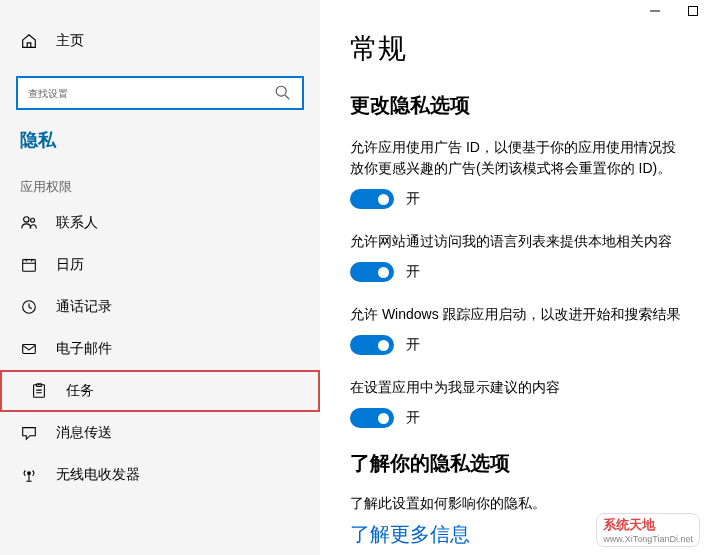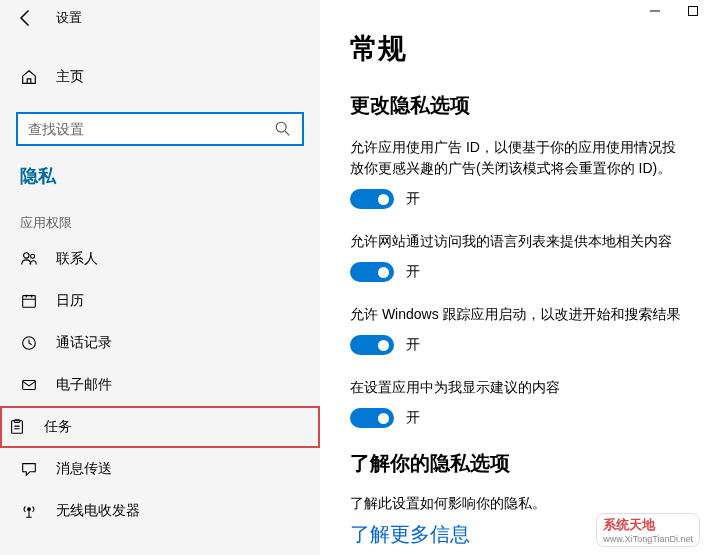--- a/index.html
+++ b/index.html
@@ -8,34 +8,34 @@
     .sidebar { width: 320px; height: 100%; background: #f5f5f5; overflow-y: auto; }
     .header-row { display: flex; align-items: center; padding: 8px 16px; gap: 20px; }
     .back-btn { width: 20px; height: 20px; display: flex; align-items: center; justify-content: center; cursor: pointer; }
     .header-title { font-size: 13px; color: #000; }
     
     .home-row { display: flex; align-items: center; padding: 12px 20px; gap: 18px; margin-top: 20px; }
     .home-row svg { width: 18px; height: 18px; }
     .home-label { font-size: 14px; color: #000; }
     
     .search-box { margin: 14px 16px 0 16px; border: 2px solid #0078d4; background: #fff; display: flex; align-items: center; padding: 6px 10px; }
-    .search-input { flex: 1; border: none; outline: none; font-size: 14px; background: transparent; }
+    .search-input { flex: 1; border: none; outline: none; font-size: 10px; background: transparent; }
     .search-input::placeholder { color: #666; }
     .search-icon { width: 18px; height: 18px; }
     
     .section-title { padding: 18px 20px 8px 20px; font-size: 18px; color: #0369a1; font-weight: 600; }
     .subsection-title { padding: 18px 20px 6px 20px; font-size: 13px; color: #666; }
     
     .nav-item { display: flex; align-items: center; padding: 12px 20px; gap: 18px; cursor: pointer; }
     .nav-item svg { width: 18px; height: 18px; flex-shrink: 0; }
     .nav-label { font-size: 14px; color: #000; }
-    .nav-item.highlighted { border: 2px solid #d44a4a; padding: 10px 6px; }
+    .nav-item.highlighted { border: 2px solid #d44a4a; padding: 10px 28px; }
     
     .content { flex: 1; padding: 30px 24px 12px 30px; overflow-y: auto; }
-    .content h1 { font-size: 28px; font-weight: 700; margin-bottom: 24px; }
+    .content h1 { font-size: 28px; font-weight: 400; margin-bottom: 24px; }
     .content h2 { font-size: 20px; font-weight: 600; margin-bottom: 18px; margin-top: 10px; }
     .option-block { margin-bottom: 22px; }
     .option-desc { font-size: 14px; color: #000; line-height: 1.5; margin-bottom: 10px; }
     .toggle-row { display: flex; align-items: center; gap: 12px; }
     .toggle { width: 44px; height: 20px; background: #0078d4; border-radius: 10px; position: relative; cursor: pointer; }
     .toggle::after { content: ''; position: absolute; width: 11px; height: 11px; background: #fff; border-radius: 50%; top: 4.5px; right: 5px; }
     .toggle-label { font-size: 14px; }
     .link { color: #0066cc; font-size: 20px; cursor: pointer; display: block; margin-top: 8px; }
     .footer-text { font-size: 14px; color: #000; margin-top: 12px; }
     
@@ -43,28 +43,20 @@
     .window-controls div { width: 14px; height: 14px; display: flex; align-items: center; justify-content: center; cursor: pointer; }
     
     .watermark { position: absolute; bottom: 8px; right: 8px; font-size: 11px; color: #999; background: rgba(255,255,255,0.7); padding: 2px 6px; border: 1px solid #ddd; border-radius: 8px; }
     .watermark .wm-t { color: #d44; font-weight: bold; font-size: 13px; }
     .watermark .wm-s { color: #888; font-size: 9px; }
   </style>
 </head>
 <body>
 
 <div class="sidebar">
-  <div class="header-row">
-    <div class="back-btn">
-      <svg viewBox="0 0 16 16" fill="none" stroke="#000" stroke-width="1.2">
-          <path d="M10 2 L4 8 L10 14"></path>
-        </svg>
-    </div>
-    <span class="header-title">设置</span>
-  </div>
 
   <div class="home-row">
     <svg viewBox="0 0 20 20" fill="none" stroke="#000" stroke-width="1.3">
         <path d="M3 9 L10 3 L17 9 L17 17 L3 17 Z M8 17 L8 12 L12 12 L12 17"></path>
       </svg>
     <span class="home-label">主页</span>
   </div>
 
   <div class="search-box">
     <input class="search-input" placeholder="查找设置" style="">

